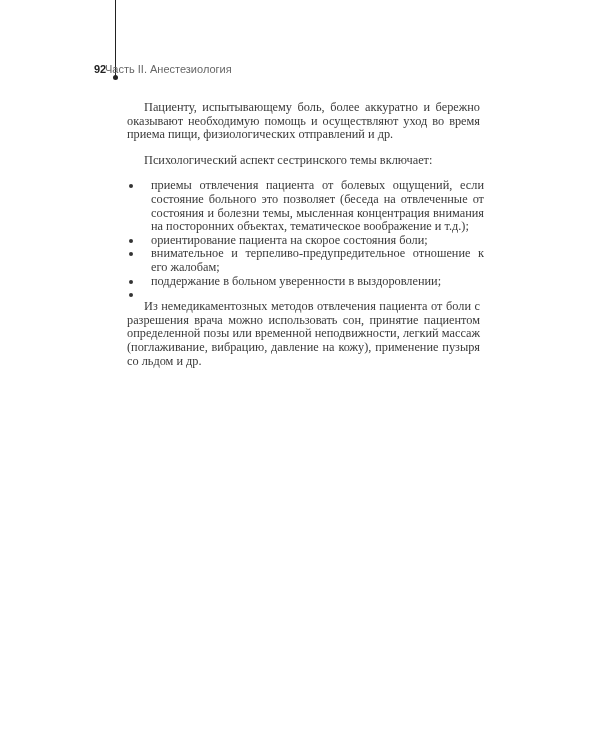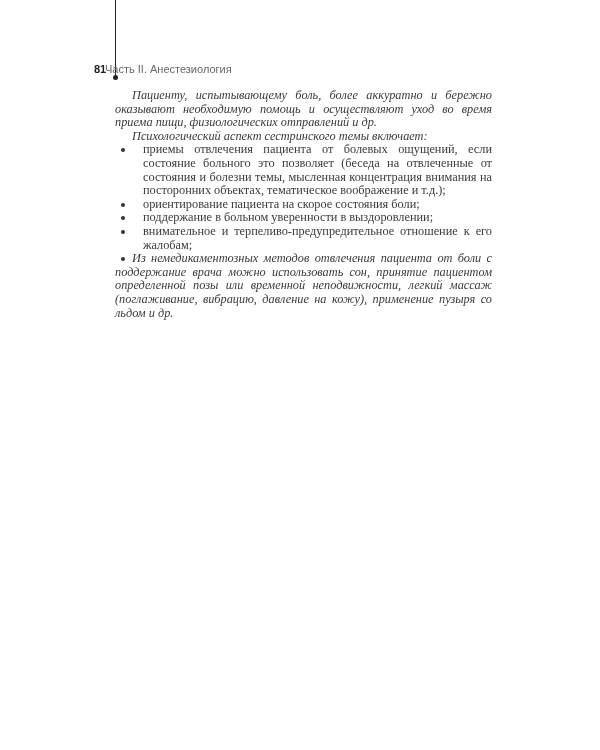--- a/index.html
+++ b/index.html
@@ -52,26 +52,25 @@
     .content {
       position: absolute;
       left: 115px;
       top: 89px;
       width: 377px;
       font-size: 12.3px;
       line-height: 13.6px;
       text-align: justify;
     }
     .content p {
-      margin: 0;
+      margin: 12px;
       text-indent: 17px;
-      font-style: italic;
     }
     .content ul {
-      margin: 0;
+      margin: 8px;
       padding: 0;
       list-style: none;
     }
     .content li {
       position: relative;
       padding-left: 28px;
       text-align: justify;
     }
     .content li .bullet {
       position: absolute;
@@ -82,41 +81,41 @@
       border-radius: 50%;
       background: #333;
     }
   </style>
 </head>
 <body>
 
 <div class="vline"></div>
 <div class="vdot"></div>
 
-<div class="page-num">81</div>
+<div class="page-num">92</div>
 <div class="running-head">Часть II. Анестезиология</div>
 
 <div class="content">
   <p>Пациенту, испытывающему боль, более аккуратно и бережно оказывают необходимую помощь и осуществляют уход во время приема пищи, физиологических отправлений и др.</p>
   <p>Психологический аспект сестринского темы включает:</p>
   <ul>
     <li>
       <span class="bullet"></span>
       <span>приемы отвлечения пациента от болевых ощущений, если состояние больного это позволяет (беседа на отвлеченные от состояния и болезни темы, мысленная концентрация внимания на посторонних объектах, тематическое воображение и т.д.);</span>
     </li>
     <li>
       <span class="bullet"></span>
       <span>ориентирование пациента на скорое состояния боли;</span>
     </li>
     <li>
       <span class="bullet"></span>
-      <span>поддержание в больном уверенности в выздоровлении;</span>
+      <span>внимательное и терпеливо-предупредительное отношение к его жалобам;</span>
     </li>
     <li>
       <span class="bullet"></span>
-      <span>внимательное и терпеливо-предупредительное отношение к его жалобам;</span>
+      <span>поддержание в больном уверенности в выздоровлении;</span>
     </li>
     <li>
       <span class="bullet"></span>
     </li>
   </ul>
-  <p>Из немедикаментозных методов отвлечения пациента от боли с поддержание врача можно использовать сон, принятие пациентом определенной позы или временной неподвижности, легкий массаж (поглаживание, вибрацию, давление на кожу), применение пузыря со льдом и др.</p>
+  <p>Из немедикаментозных методов отвлечения пациента от боли с разрешения врача можно использовать сон, принятие пациентом определенной позы или временной неподвижности, легкий массаж (поглаживание, вибрацию, давление на кожу), применение пузыря со льдом и др.</p>
 </div>
 
 </body></html>

